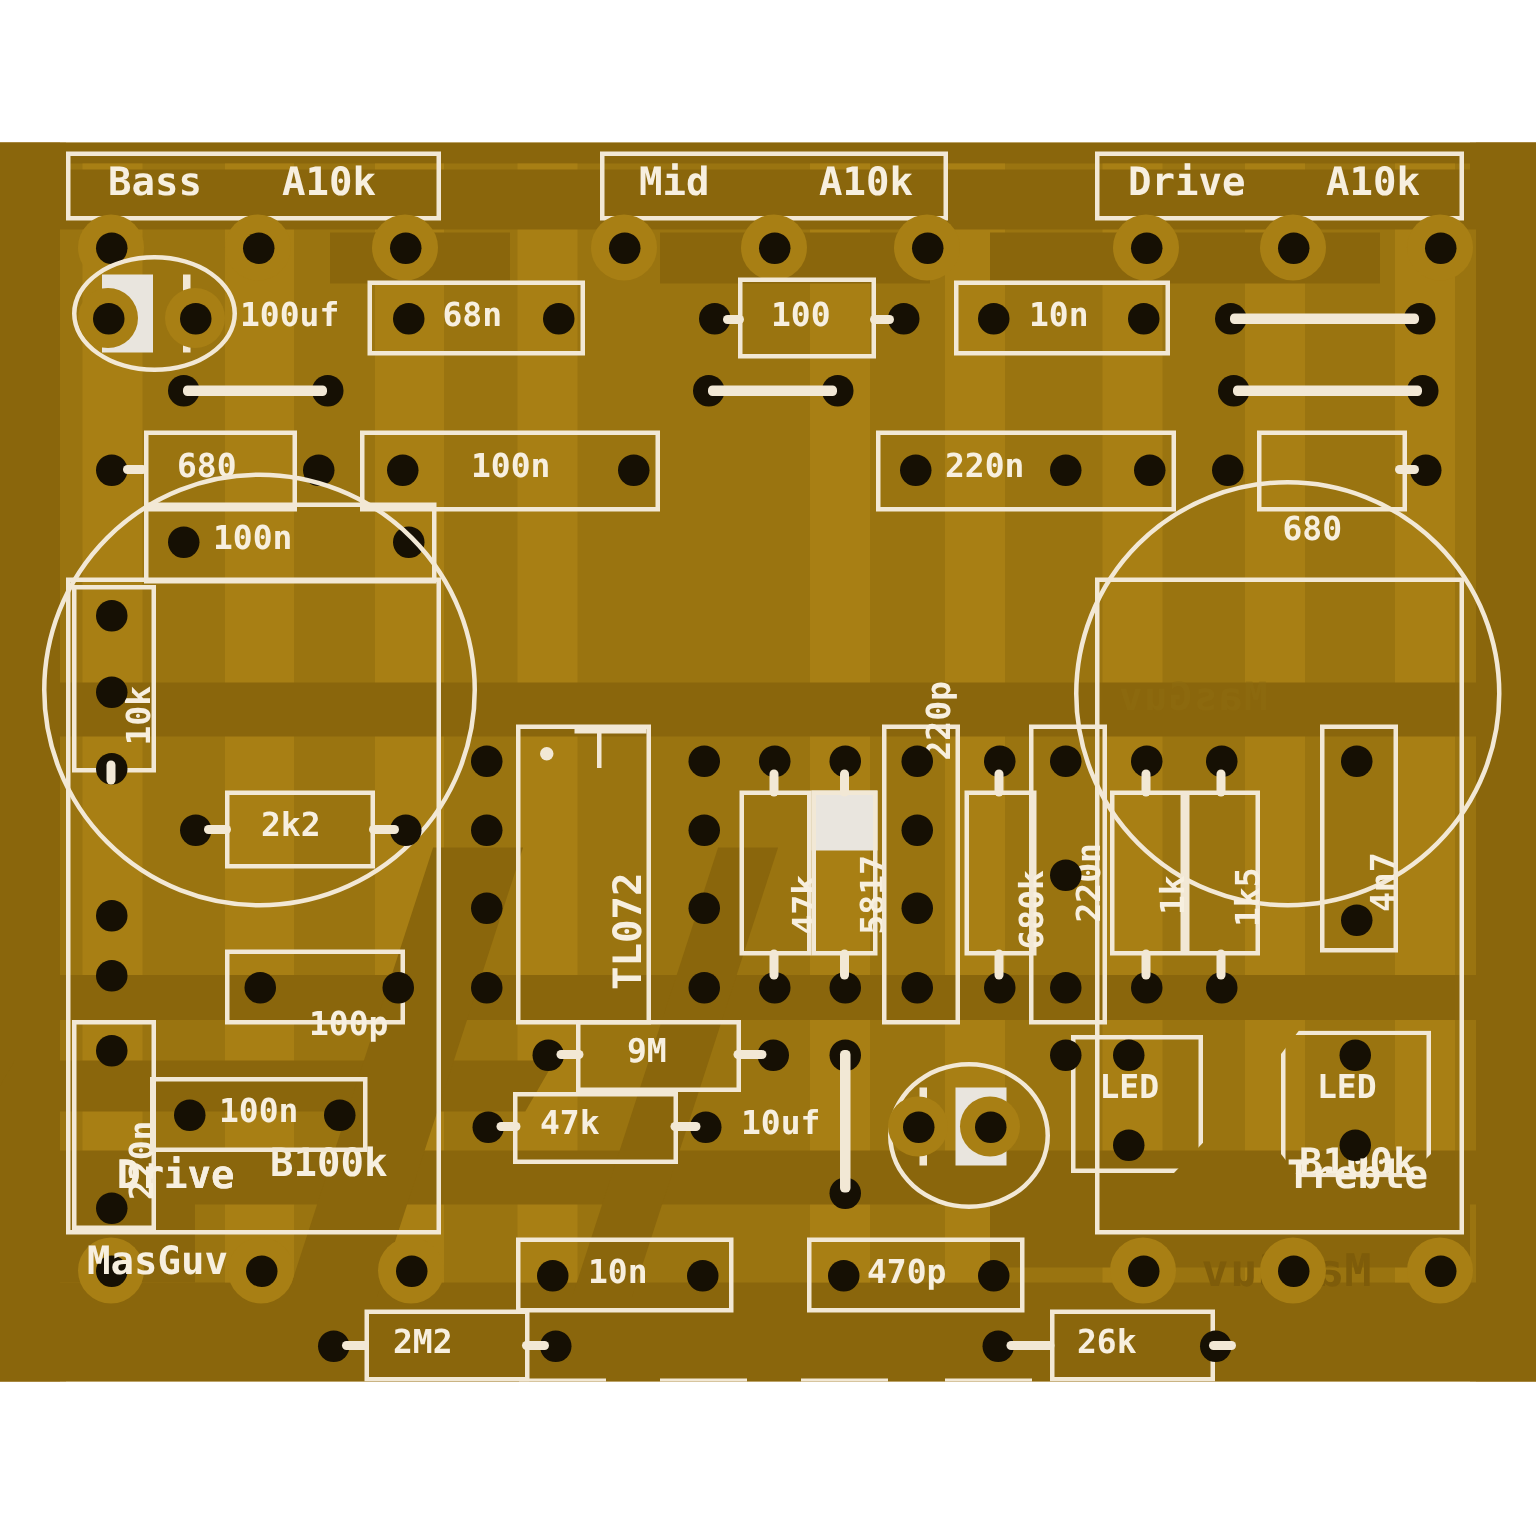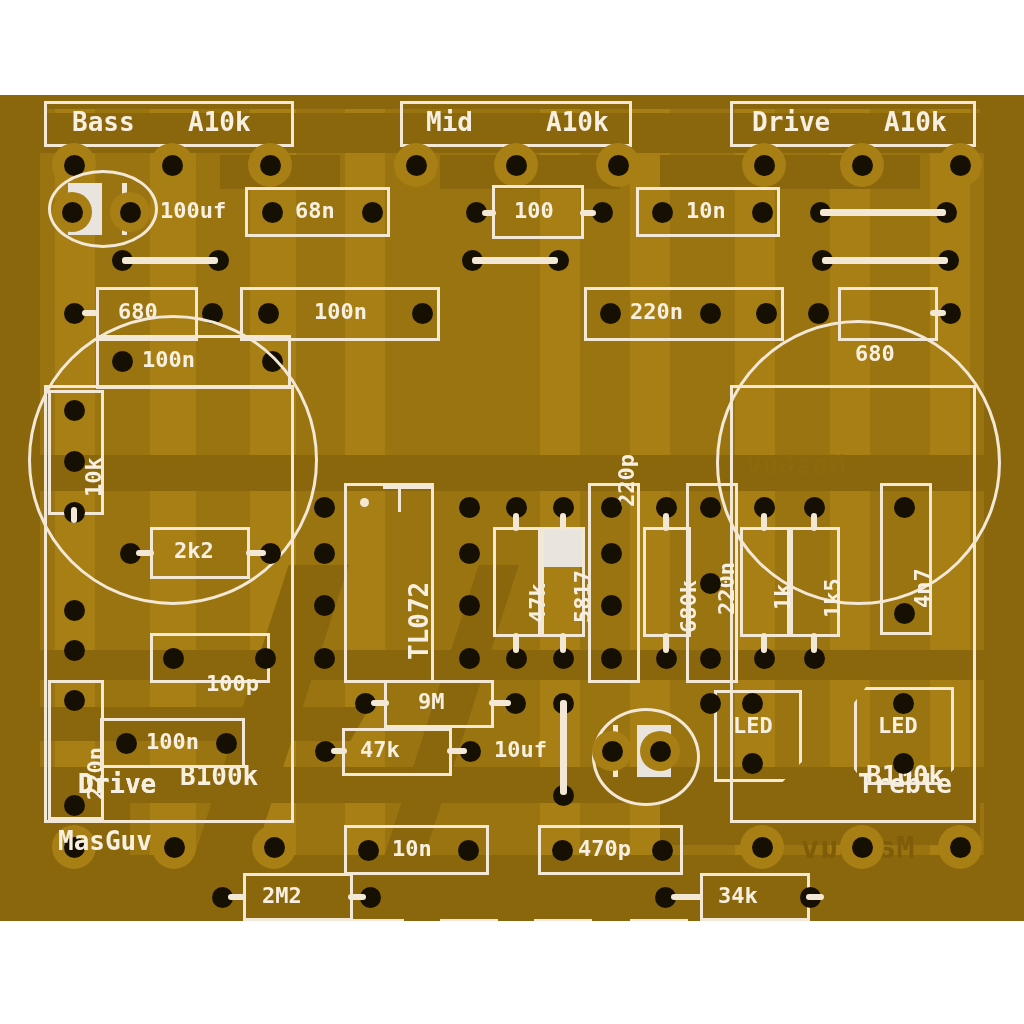--- a/index.html
+++ b/index.html
@@ -366,21 +366,21 @@
     <div class="pad" style="left:360px;top:792px;width:21px;height:21px;"></div>
     <div class="wire" style="left:228px;top:799px;width:18px;height:6px;"></div>
     <div class="wire" style="left:348px;top:799px;width:18px;height:6px;"></div>
     <div class="lbl" style="left:262px;top:790px;">2M2</div>
 
     <div class="silk" style="left:700px;top:778px;width:110px;height:48px;"></div>
     <div class="pad" style="left:655px;top:792px;width:21px;height:21px;"></div>
     <div class="pad" style="left:800px;top:792px;width:21px;height:21px;"></div>
     <div class="wire" style="left:671px;top:799px;width:32px;height:6px;"></div>
     <div class="wire" style="left:806px;top:799px;width:18px;height:6px;"></div>
-    <div class="lbl" style="left:718px;top:790px;">34k</div>
+    <div class="lbl" style="left:718px;top:790px;">26k</div>
 
     <div class="sqpad" style="left:344px;top:730px;width:58px;height:0px;opacity:0;"></div>
 
     <div class="sqpad" style="left:346px;top:824px;width:58px;height:58px;"></div>
 
     <div class="sqpad" style="left:440px;top:824px;width:58px;height:58px;"></div>
 
     <div class="sqpad" style="left:534px;top:824px;width:58px;height:58px;"></div>
 
     <div class="sqpad" style="left:630px;top:824px;width:58px;height:58px;"></div>

